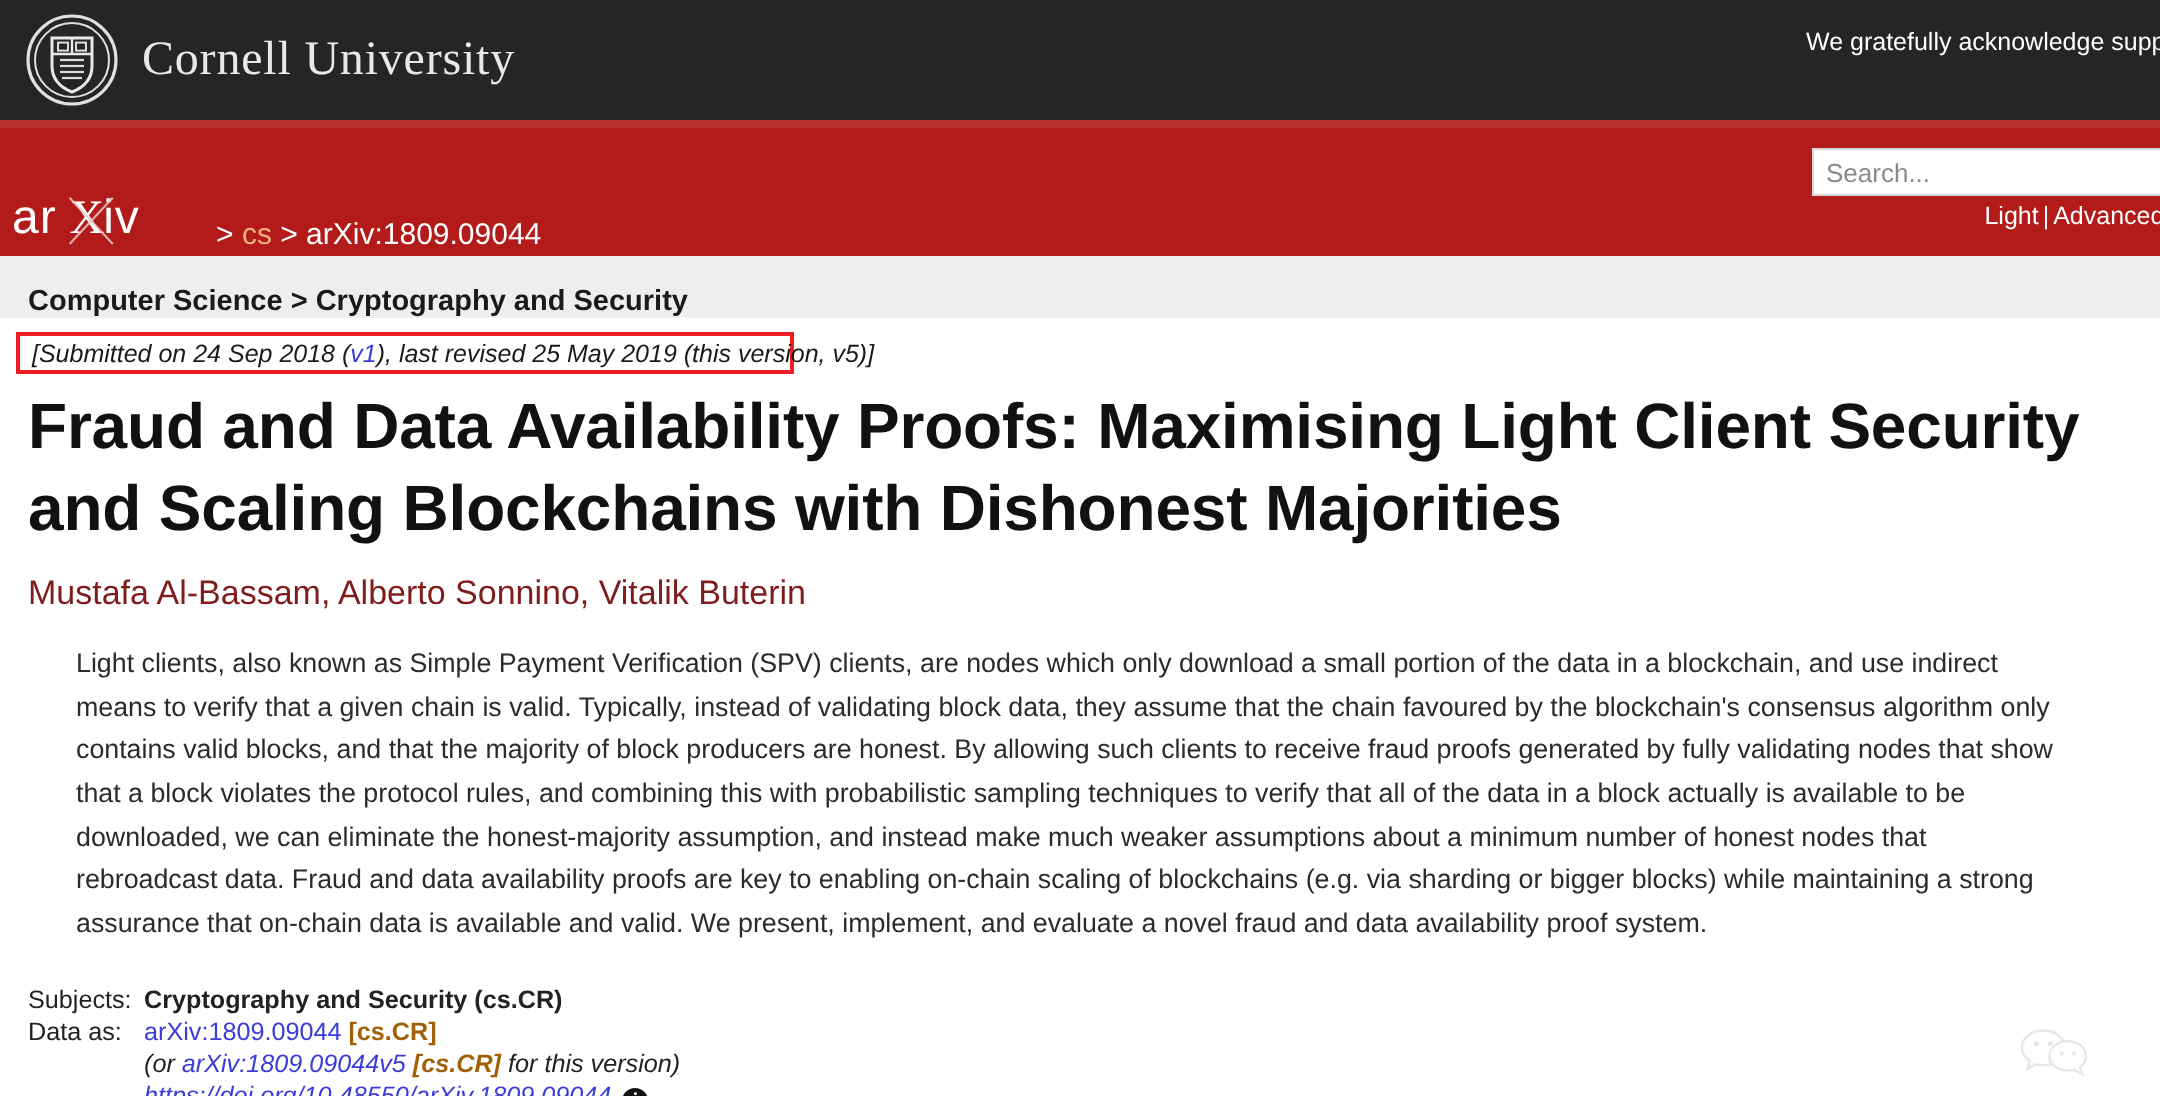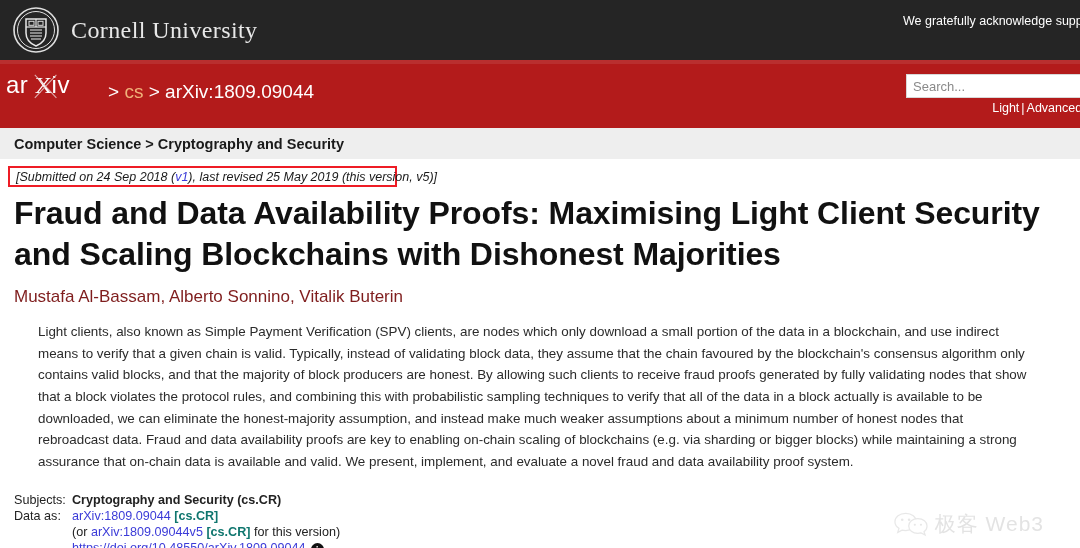--- a/index.html
+++ b/index.html
@@ -61,33 +61,33 @@
   .arxiv-bar::before {
     content: "";
     position: absolute;
     left: 0; right: 0; top: 0;
     height: 4px;
     background: rgba(255,255,255,0.09);
   }
   .arxiv-logo-row {
     position: absolute;
     left: 6px;
-    top: 8px;
+    top: 32px;
     display: flex;
     align-items: baseline;
     white-space: nowrap;
   }
   .arxiv-logo {
     width: 96px;
     height: 34px;
     display: block;
   }
   .breadcrumb {
     margin-left: 6px;
-    font-size: 19px;
+    font-size: 15px;
     color: #ffffff;
     position: relative;
     top: -4px;
     white-space: nowrap;
   }
   .breadcrumb .sep { color: #ffffff; }
   .breadcrumb .crumb-cs {
     color: #f0b27a;
   }
   .breadcrumb .crumb-id { color: #ffffff; }
@@ -123,21 +123,21 @@
     color: #ffffff;
     text-decoration: none;
   }
   .search-links .pipe { color: #ffffff; padding: 0 2px; }
 
   
   .subject-band {
     background: #eeeeee;
     height: 31px;
     display: flex;
-    align-items: center;
+    align-items: flex-end;
     padding-left: 14px;
     box-sizing: border-box;
   }
   .subject-band .subj-text {
     font-size: 14.5px;
     font-weight: bold;
     color: #1a1a1a;
     white-space: nowrap;
   }
 
@@ -207,22 +207,22 @@
     width: 58px;
     flex: 0 0 58px;
     color: #222;
   }
   .meta-value { color: #222; text-align: right; }
   .meta-value.bold { font-weight: bold; }
   .meta-value a, .meta-link {
     color: #3b3bd8;
     text-decoration: none;
   }
-  .meta-indent { margin-left: 58px; margin-bottom: 2px; }
-  .tag-bold { font-weight: bold; color: #0f766e; }
+  .meta-indent { margin-left: 58px; margin-bottom: 2px; font-style: italic; }
+  .tag-bold { font-weight: bold; color: #a16207; }
   .info-icon {
     display: inline-block;
     width: 13px;
     height: 13px;
     border-radius: 50%;
     background: #111;
     color: #fff;
     font-size: 10px;
     font-weight: bold;
     line-height: 13px;
@@ -336,16 +336,15 @@
 
   <div class="watermark">
     <svg class="wm-icon" viewBox="0 0 44 34">
       <path d="M15 3 C7 3 1 8 1 14 C1 17.5 3 20.6 6.3 22.6 L4.6 28 L10.3 25 C11.8 25.4 13.4 25.6 15 25.6 C23 25.6 29 20.6 29 14.3 C29 8 23 3 15 3 Z" fill="none" stroke="#c8c8c8" stroke-width="1.6"></path>
       <circle cx="10.5" cy="11.5" r="1.7" fill="#c8c8c8"></circle>
       <circle cx="19.5" cy="11.5" r="1.7" fill="#c8c8c8"></circle>
       <path d="M31 10 C24 10 19 14.4 19 19.6 C19 24.9 24 29.2 31 29.2 C32.4 29.2 33.8 29 35.1 28.7 L40.5 31.5 L39 27 C41.5 25.2 43 22.6 43 19.6 C43 14.4 38 10 31 10 Z" fill="#ffffff" stroke="#c8c8c8" stroke-width="1.6"></path>
       <circle cx="27" cy="18" r="1.4" fill="#c8c8c8"></circle>
       <circle cx="35" cy="18" r="1.4" fill="#c8c8c8"></circle>
     </svg>
-    <span class="wm-text">极客 Web3</span>
   </div>
 
 </div>
 
 </body></html>

